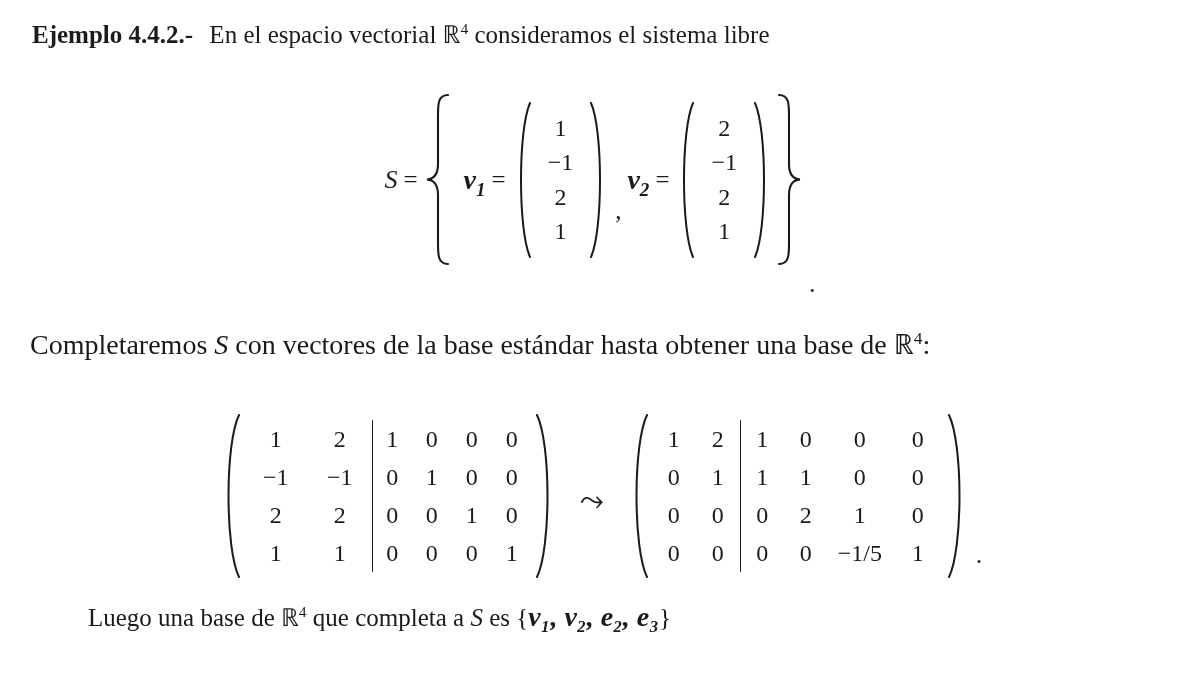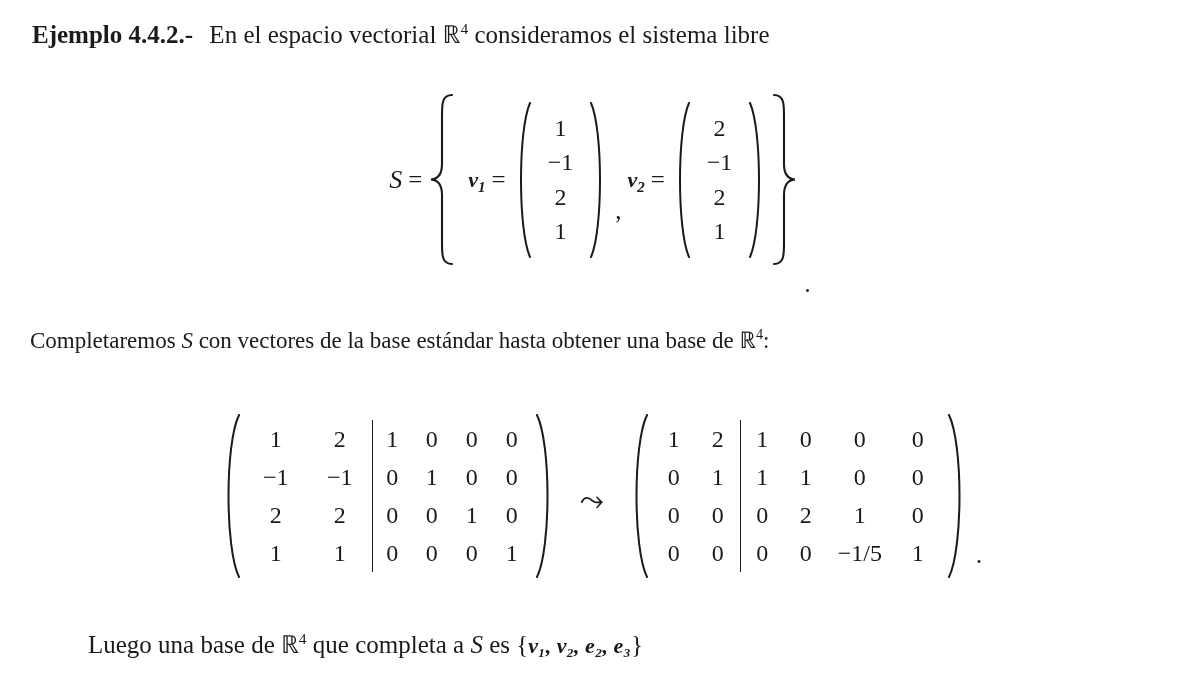--- a/index.html
+++ b/index.html
@@ -61,21 +61,21 @@
   .eqrow {
     display: flex;
     align-items: center;
     font-size: 25px;
   }
   .eqrow .sym { margin: 0 6px; }
   .s-italic { font-style: italic; font-size: 26px; }
   .vec-name {
     font-weight: bold;
     font-style: italic;
-    font-size: 22px;
+    font-size: 28px;
   }
   .vec-name sub {
     font-size: 0.68em;
     vertical-align: sub;
     line-height: 0;
     font-weight: bold;
     font-style: italic;
   }
 
   
@@ -91,21 +91,21 @@
     padding: 0 14px;
   }
   .colvec span { display: block; }
 
   
   .para2 {
     position: absolute;
     left: 30px;
     top: 325px;
     width: 1140px;
-    font-size: 23px;
+    font-size: 28px;
     line-height: 1.42;
   }
 
   
   .disp2 {
     position: absolute;
     left: 0;
     top: 412px;
     width: 1200px;
     display: flex;
@@ -146,21 +146,21 @@
     margin-left: 6px;
     align-self: flex-end;
     position: relative;
     top: -10px;
   }
 
   
   .para3 {
     position: absolute;
     left: 88px;
-    top: 626px;
+    top: 599px;
     font-size: 25px;
     white-space: nowrap;
     text-align: right;
   }
 </style>
 </head>
 <body>
 
 <div class="page">
 

